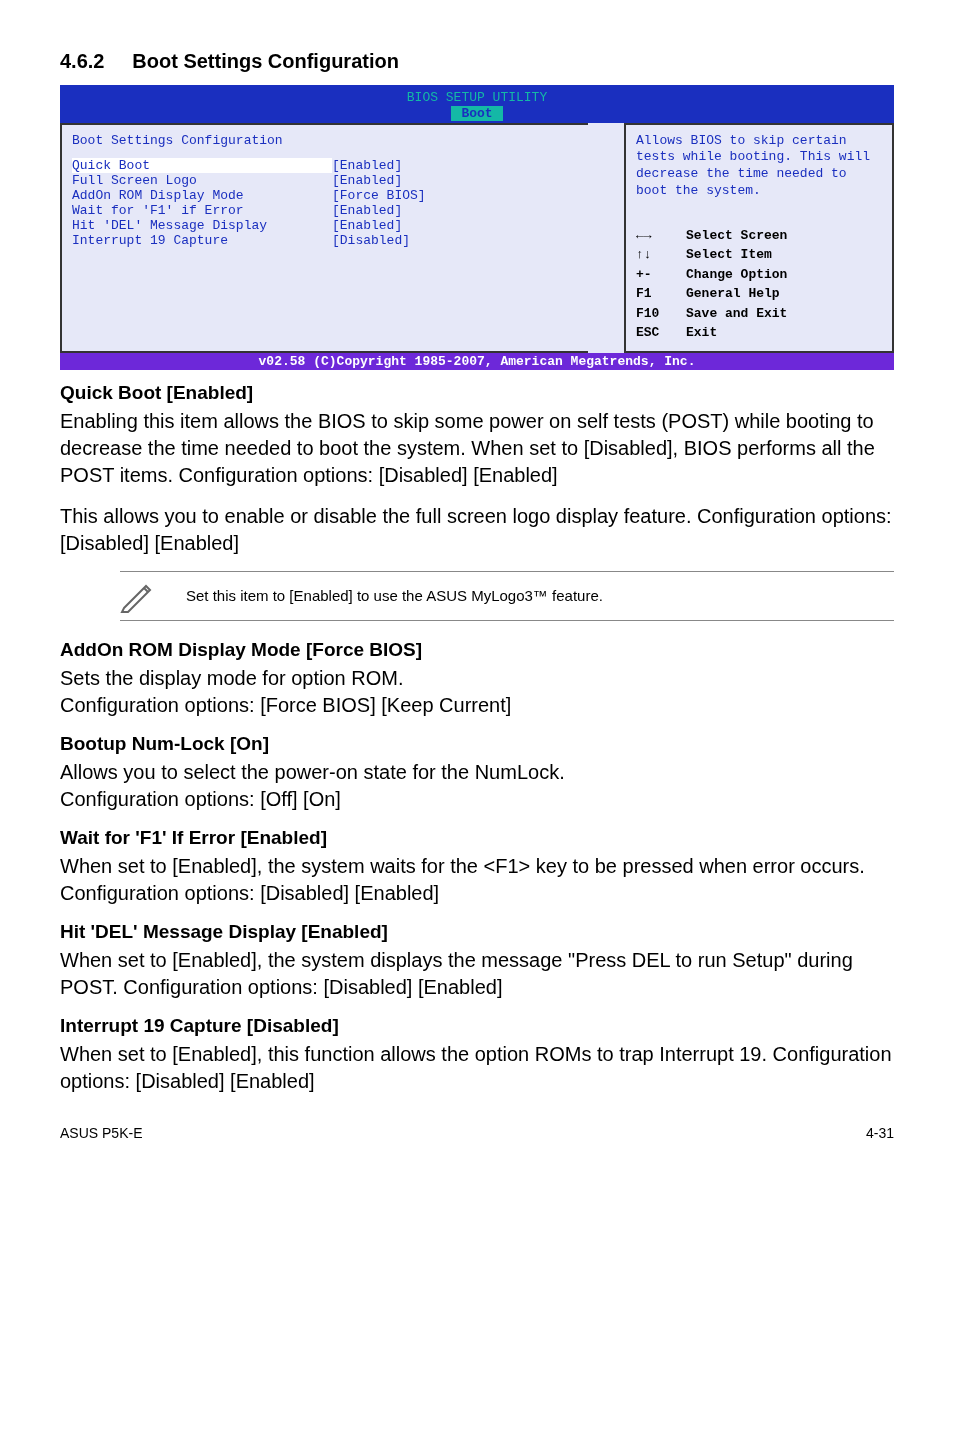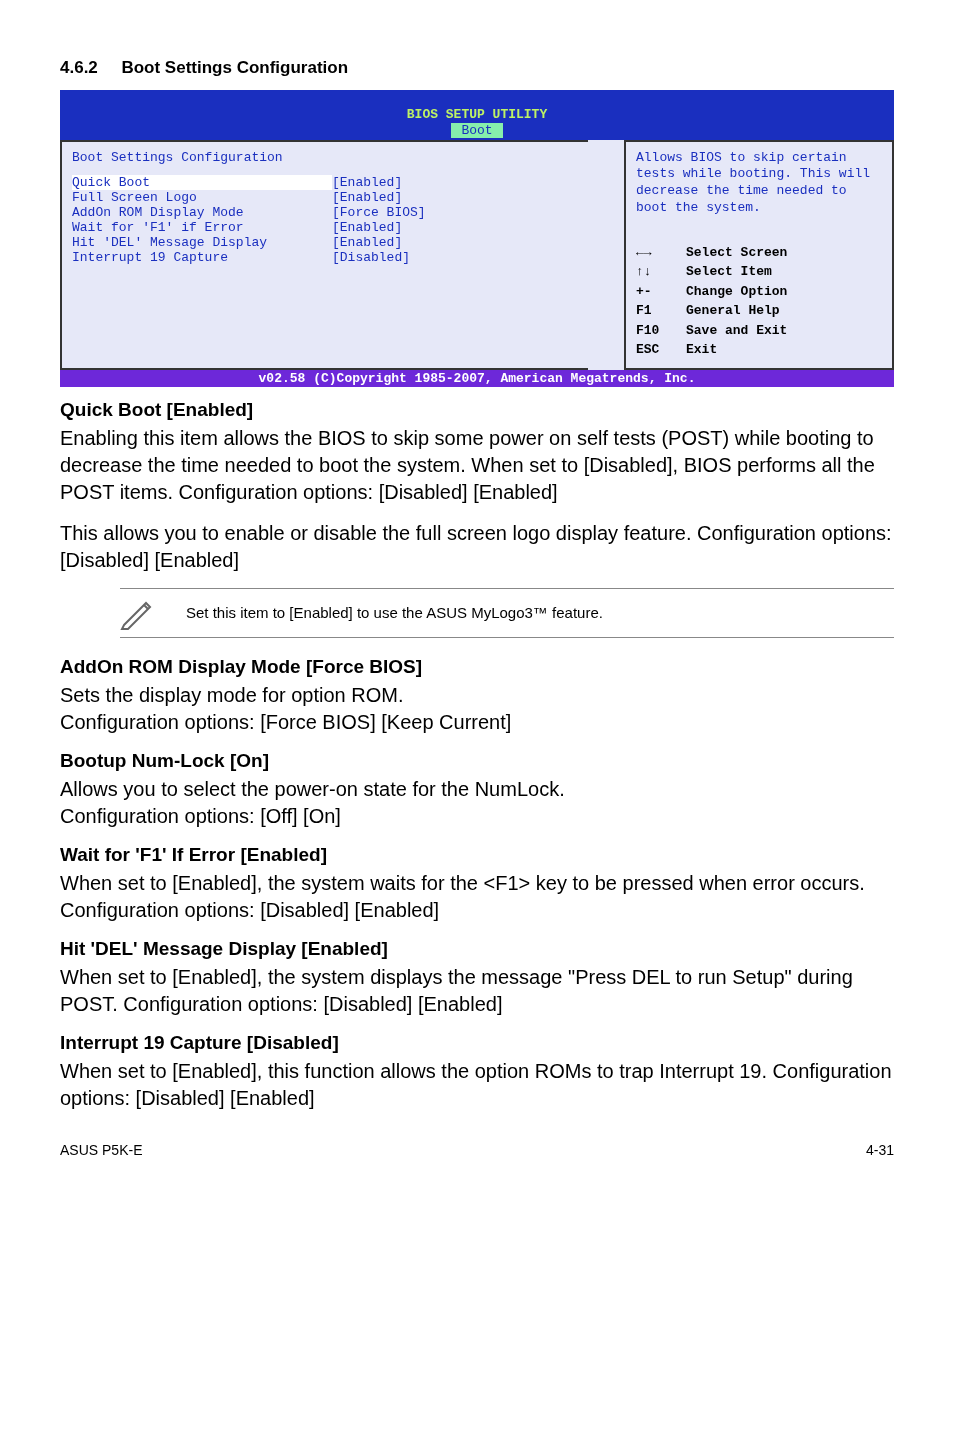--- a/index.html
+++ b/index.html
@@ -9,23 +9,23 @@
     background: #fff;
     color: #000;
     font-size: 16px;
   }
   .page {
     width: 954px;
     box-sizing: border-box;
     padding: 50px 60px 30px 60px;
   }
   h2.section-num {
-    font-size: 17px;
+    font-size: 20px;
     font-weight: bold;
-    margin: 8px 0 12px 0;
+    margin: 0 0 12px 0;
   }
   h3.sub {
     font-size: 19px;
     font-weight: bold;
     margin: 12px 0 4px 0;
   }
   p.body {
     font-size: 20px;
     line-height: 1.35;
     margin: 4px 0 14px 0;
@@ -44,37 +44,37 @@
   .note-row .txt { font-size:15px; }
   
   .bios {
     width: 100%;
     font-family: "Courier New", monospace;
     font-size: 13px;
     margin-bottom: 10px;
   }
   .bios-top {
     background: #1a2fbf;
-    color: #bef264;
+    color: #14b8a6;
     text-align: center;
-    font-weight: bold;
-    padding: 17px 0 0 0;
+    font-weight: normal;
+    padding: 5px 0 0 0;
     line-height: 1.2;
   }
   .bios-tab-row {
     background:#1a2fbf;
     text-align:center;
     padding-bottom:2px;
   }
   .bios-tab {
-    background:#86efac;
+    background:#14b8a6;
     color:#1a2fbf;
     padding:0 10px;
     display:inline-block;
-    font-weight:normal;
+    font-weight:bold;
   }
   .bios-body {
     display:flex;
     background:#e6e8f8;
   }
   .bios-left {
     flex: 1 1 auto;
     border: 2px solid #333;
     border-right:none;
     padding: 8px 10px;

